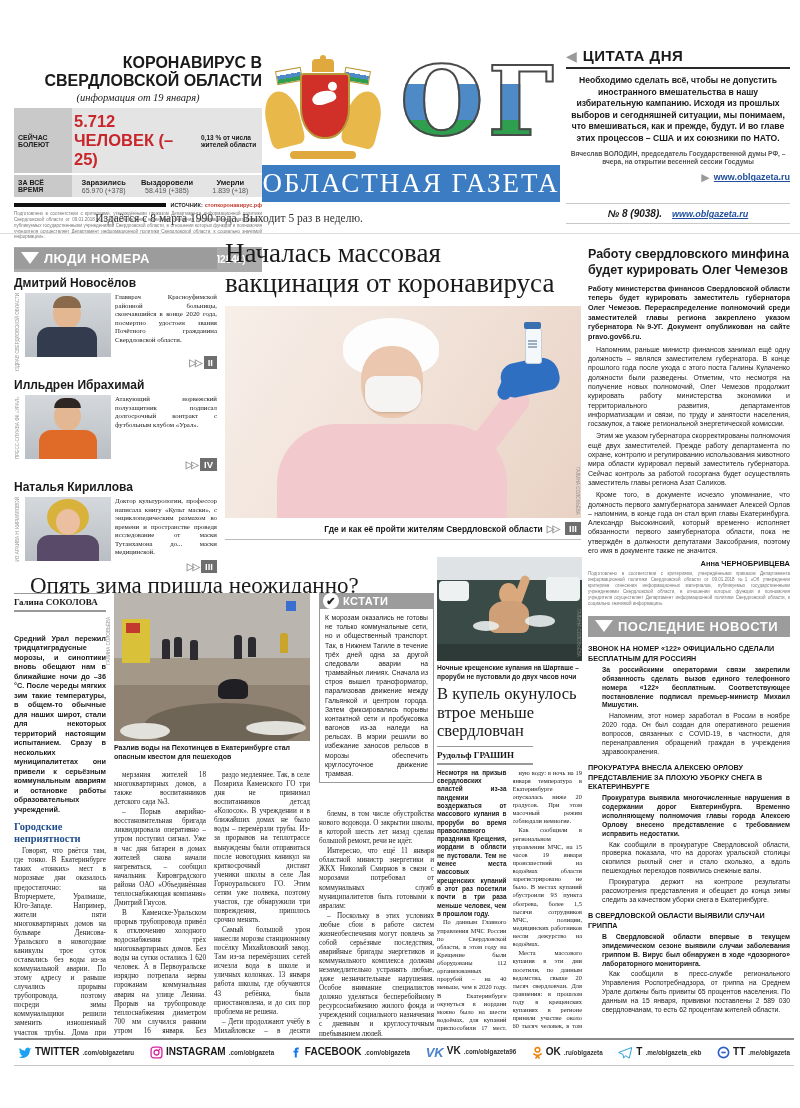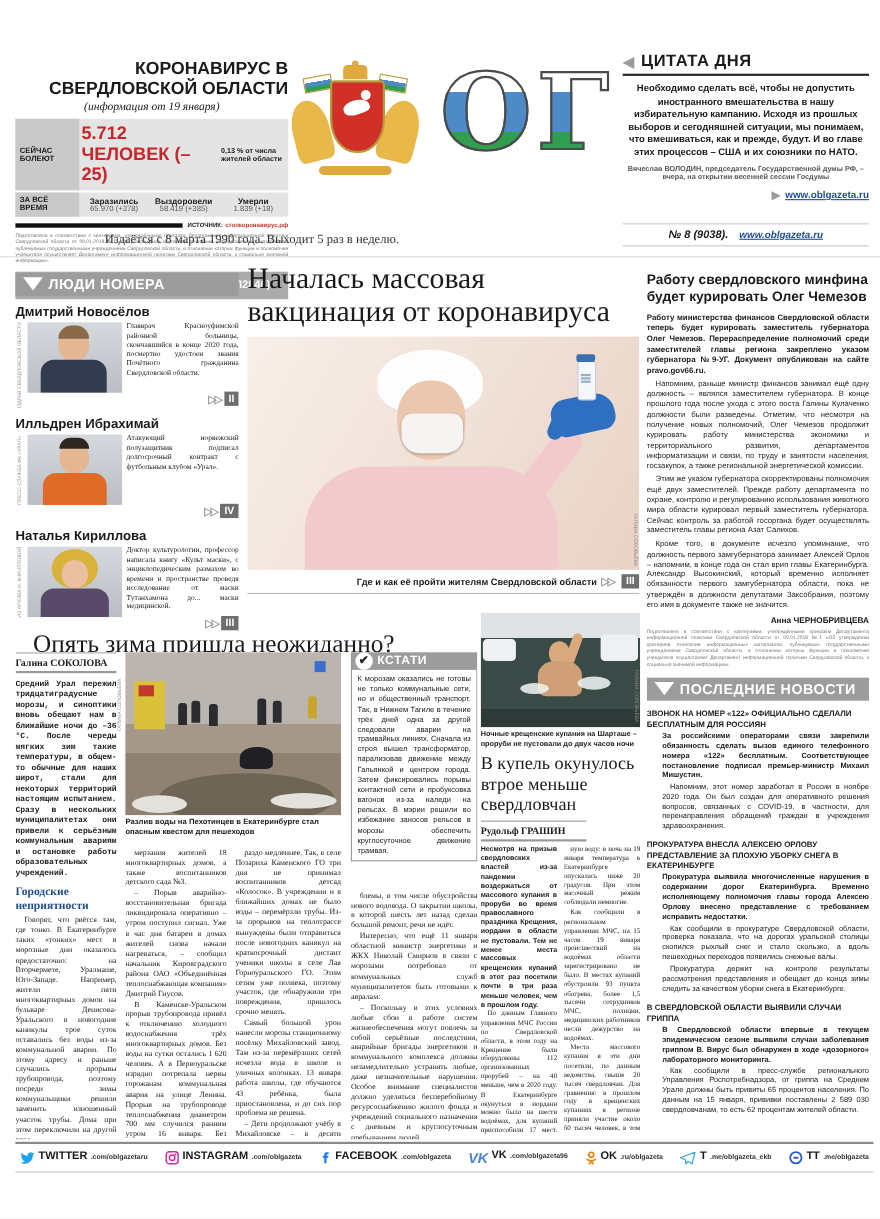--- a/index.html
+++ b/index.html
@@ -115,21 +115,21 @@
   .news{margin-top:10px;}
   .nitem{margin-top:7px;}
   .nt{font-weight:bold;font-size:7.2px;line-height:1.3;}
   .nl{font-weight:bold;font-size:6.8px;line-height:1.3;text-align:justify;margin:3px 0 0 14px;}
   .nb{font-size:6.8px;line-height:1.3;text-align:justify;margin:2px 0 0 14px;text-indent:7px;}
   
   .winter{left:14px;top:557px;width:420px;height:479px;overflow:hidden;}
   .whead{font-family:"Liberation Serif",serif;font-size:23px;margin:16px;font-weight:500;}
   .byline{border-top:1px solid #999;border-bottom:2px solid #999;font-family:"Liberation Serif",serif;
           font-size:9px;padding:3px 0;font-weight:bold;}
-  .wlead{font-weight:bold;font-size:7.3px;line-height:1.3;text-align:justify;margin-top:7px;font-family:Liberation Mono, monospace;}
+  .wlead{font-weight:bold;font-size:7.3px;line-height:1.3;text-align:justify;margin-top:22px;font-family:Liberation Sans, sans-serif;}
   .wsub{color:#1f4e8c;font-weight:bold;font-family:"Liberation Serif",serif;font-size:10.5px;margin:7px 0 3px;line-height:1.1;}
   .wp p,.wcol p{font-family:"Liberation Serif",serif;font-size:7.2px;line-height:1.26;text-align:justify;margin:0 0 1px;text-indent:8px;}
   .wcol{position:absolute;overflow:hidden;}
   .wphoto{position:absolute;left:100px;top:36px;width:196px;height:148px;overflow:hidden;
       background:linear-gradient(#bab5af 0 44%,#a49889 44% 62%,#8f8272 62%);}
   .wphoto .kiosk{position:absolute;left:8px;top:26px;width:28px;height:44px;background:#d9c23a;}
   .wphoto .sign{position:absolute;left:12px;top:30px;width:14px;height:10px;background:#c23a2e;}
   .wphoto .xsign{position:absolute;right:14px;top:8px;width:10px;height:10px;background:#3a6fd0;}
   .wphoto .fig{position:absolute;width:8px;height:20px;background:#2c2c30;border-radius:3px 3px 0 0;}
   .wphoto .crouch{position:absolute;left:104px;top:86px;width:30px;height:20px;background:#1f1f24;border-radius:50% 40% 20% 20%;}
@@ -207,20 +207,21 @@
     <div class="wing r"></div>
     <div class="flag l"></div>
     <div class="flag r"></div>
     <div class="crown"></div>
     <div class="shield">
       <div class="marten"></div>
     </div>
     <div class="ribbon"></div>
   </div>
   <div class="abs oglogo">ОГ</div>
+  <div class="abs mastband">ОБЛАСТНАЯ ГАЗЕТА</div>
   <div class="abs founded sf">Издаётся с 8 марта 1990 года. Выходит 5 раз в неделю.</div>
   <div class="abs issueline">
     <span class="no">№ 8 (9038).</span>
     <span class="alink">www.oblgazeta.ru</span>
   </div>
   <div class="abs hr1"></div>
 
   <section class="abs quote">
     <div class="qh">
       <span class="qarr">◀</span>

